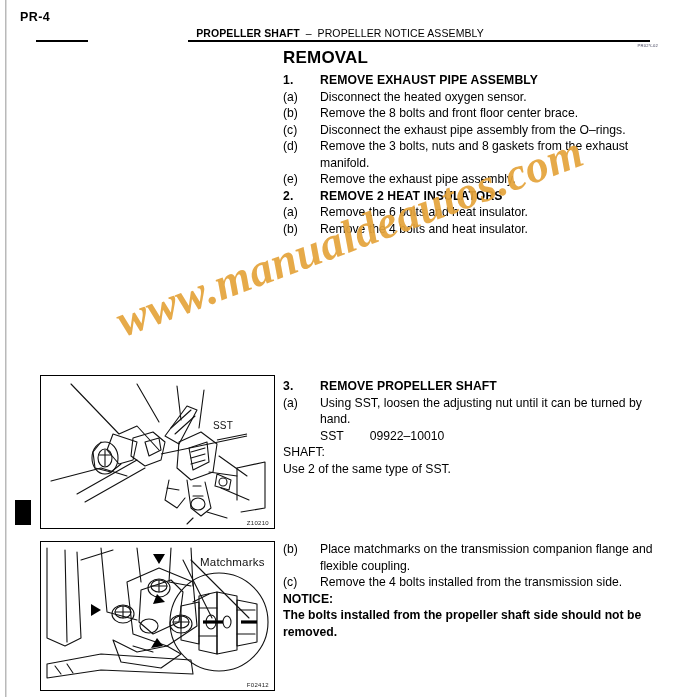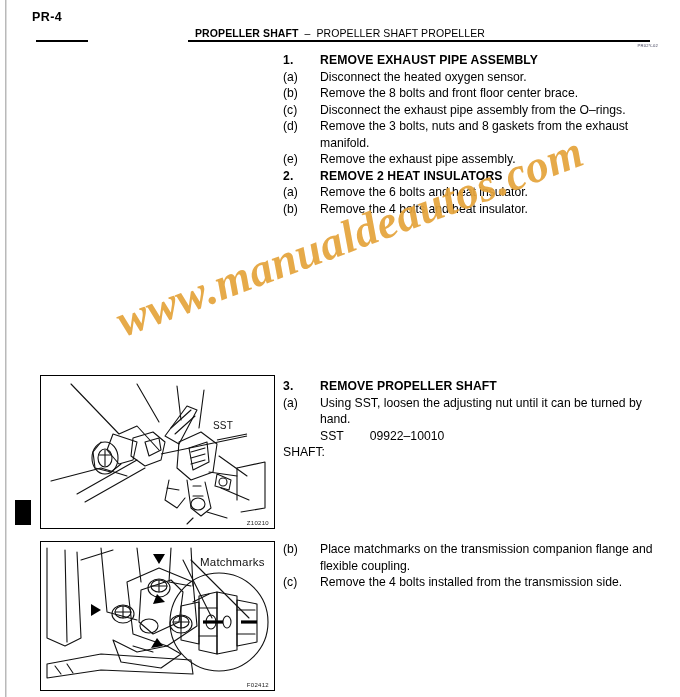--- a/index.html
+++ b/index.html
@@ -34,21 +34,21 @@
     left: 6px;
     top: 0;
     width: 1px;
     height: 697px;
     background: #dcdcdc;
   }
 
   
   .page-num {
     position: absolute;
-    left: 32px;
+    left: 20px;
     top: 10px;
     font-size: 12.5px;
     font-weight: bold;
     letter-spacing: 0.4px;
   }
   .header-title {
     position: absolute;
     left: 0;
     right: 0;
     top: 27px;
@@ -207,29 +207,30 @@
 <body>
 
 <div class="page">
 
   <div class="scan-edge"></div>
   <div class="scan-edge2"></div>
 
   <div class="page-num">PR-4</div>
 
   <div class="header-title">
-    <span class="strong">PROPELLER SHAFT</span><span class="dash">–</span><span class="light">PROPELLER SHAFT PROPELLER</span>
+    <span class="strong">PROPELLER SHAFT</span><span class="dash">–</span><span class="light">PROPELLER NOTICE ASSEMBLY</span>
   </div>
 
   <div class="rule-left"></div>
   <div class="rule-main"></div>
   <div class="doc-code">PR02Y-02</div>
 
   <div class="col" style="top:48px;">
 
+    <div class="section-title">REMOVAL</div>
 
     <div style="height:4px;"></div>
 
     <div class="step num">
       <span class="marker">1.</span>
       <span class="body">REMOVE EXHAUST PIPE ASSEMBLY</span>
     </div>
 
     <div class="step">
       <span class="marker">(a)</span>
@@ -282,34 +283,37 @@
     <div class="step">
       <span class="marker">(a)</span>
       <span class="body">Using SST, loosen the adjusting nut until it can be turned by hand.</span>
     </div>
 
     <div class="sst-line">
       <span>SST</span><span class="sst-num">09922–10010</span>
     </div>
 
     <div class="plain">SHAFT:</div>
+    <div class="plain">Use 2 of the same type of SST.</div>
   </div>
 
   <div class="col" style="top:541px;">
 
     <div class="step">
       <span class="marker">(b)</span>
       <span class="body">Place matchmarks on the transmission companion flange and flexible coupling.</span>
     </div>
 
     <div class="step">
       <span class="marker">(c)</span>
       <span class="body">Remove the 4 bolts installed from the transmission side.</span>
     </div>
 
+    <div class="plain bold">NOTICE:</div>
+    <div class="plain bold">The bolts installed from the propeller shaft side should not be removed.</div>
   </div>
 
   <div class="figbox" style="left:40px; top:375px; width:233px; height:152px;">
 
     <svg width="230" height="149" viewBox="0 0 230 149">
       <g fill="none" stroke="#111" stroke-width="1.1" stroke-linejoin="round" stroke-linecap="round">
 
         <path d="M30 8 L78 58 L96 50 L118 74"></path>
         <path d="M96 8 L118 46"></path>
         <path d="M136 10 L140 44"></path>

